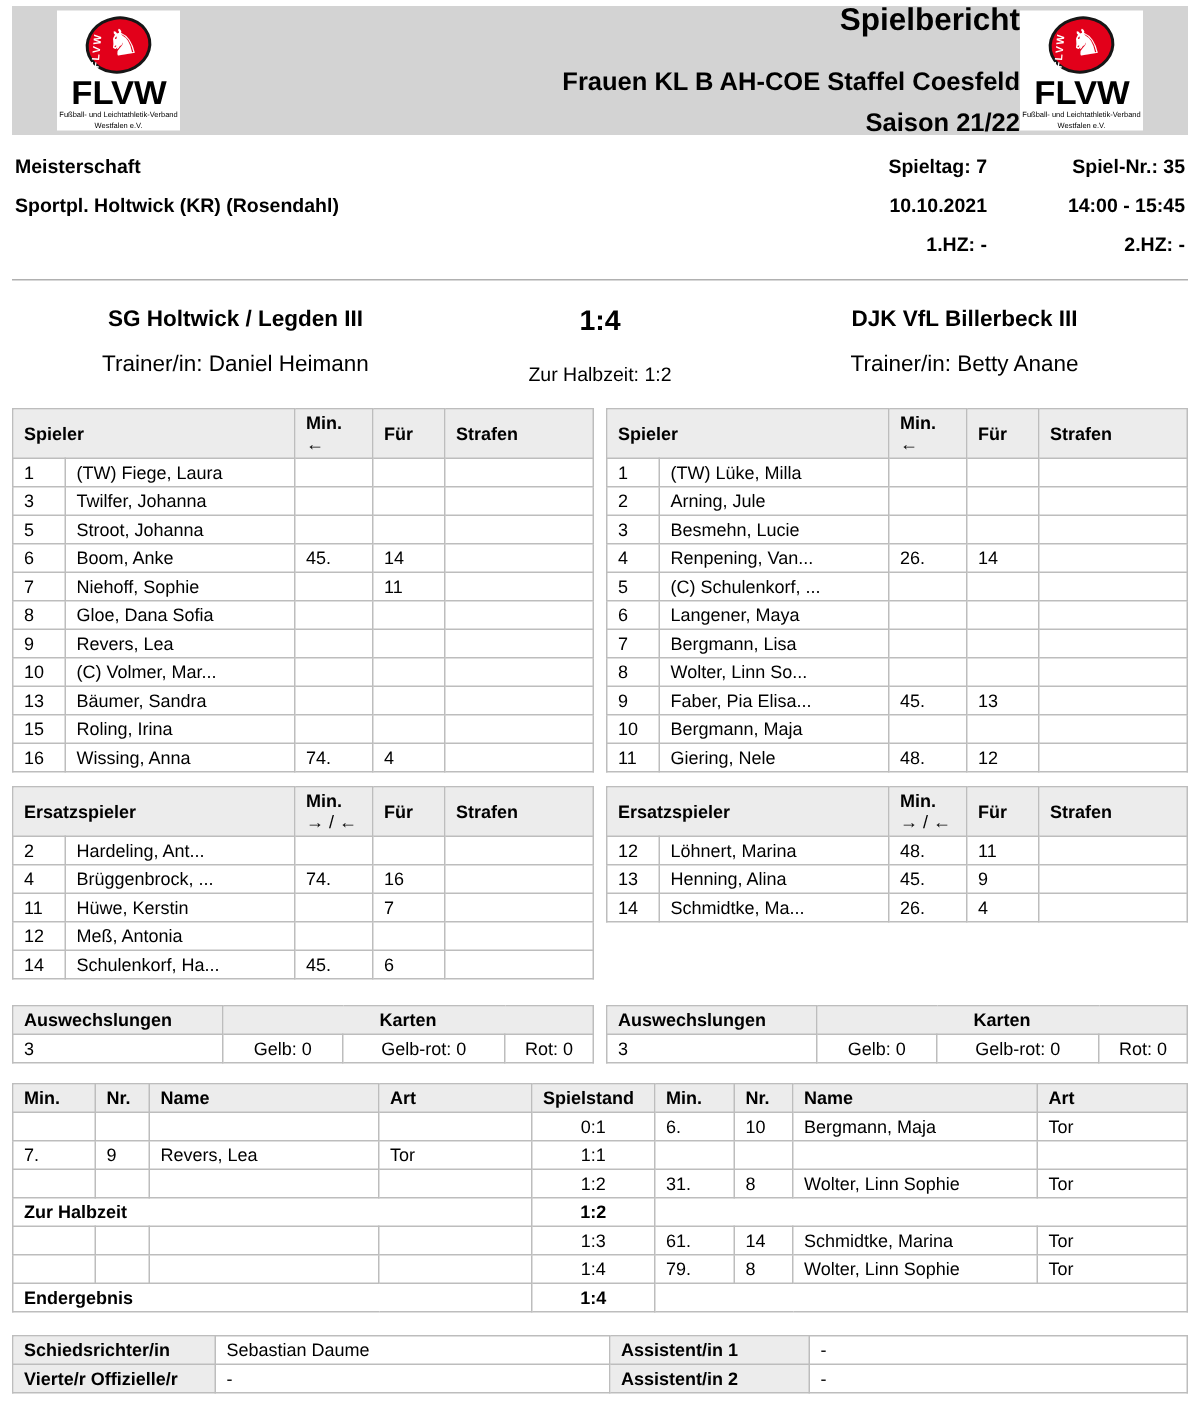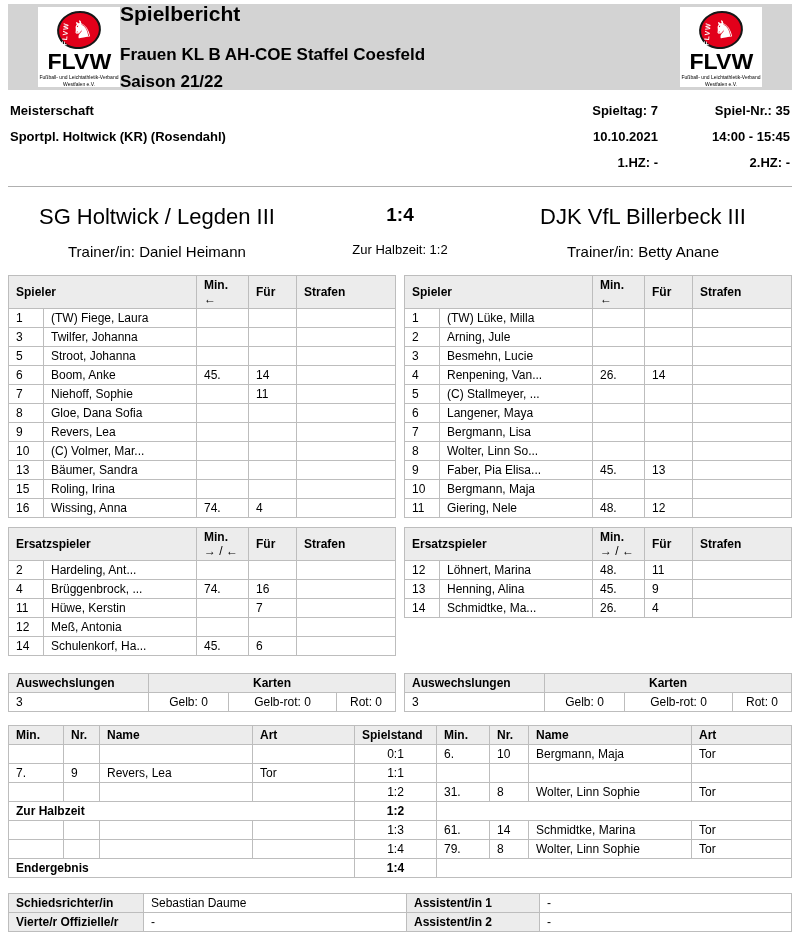--- a/index.html
+++ b/index.html
@@ -3,21 +3,21 @@
 <meta charset="utf-8">
 <style>
   * { box-sizing: border-box; }
   html,body { margin:0; padding:0; background:#fff; }
   body { width:800px; font-family:"Liberation Sans", sans-serif; color:#000; }
   .page { width:800px; height:945px; padding:4px 8px 6px; }
 
   
   .banner { background:#d3d3d3; height:86px; display:flex; align-items:center;
             justify-content:space-between; padding:0 30px; }
-  .banner-center { flex:1; text-align:left; }
+  .banner-center { flex:1; text-align:right; }
   .title { font-size:21px; font-weight:bold; }
   .subtitle { font-size:17px; font-weight:bold; margin-top:19px; }
   .season { font-size:17px; font-weight:bold; margin-top:7px; }
 
   .logo { width:82px; height:80px; background:#fff; display:flex; flex-direction:column;
           align-items:center; padding-top:3px; }
   .emblem { position:relative; width:50px; height:42px; }
   .emblem-oval { position:absolute; left:3px; top:1px; width:44px; height:38px;
                  background:#e2001a; border:2px solid #161616; border-radius:50%;
                  transform:rotate(-10deg); display:flex; align-items:center; justify-content:center; }
@@ -35,21 +35,21 @@
   .irow { display:flex; justify-content:flex-end; line-height:26px; }
   .irow .c-a { flex:1; text-align:right; }
   .irow .c-b { width:110px; text-align:right; }
   .irow .c-c { width:132px; text-align:right; }
   .sep { border:0; border-top:1px solid #b0b0b0; margin:0; }
 
   
   .teams { display:flex; text-align:center; padding:17px 0 15px; }
   .team-col { width:38%; }
   .mid-col { width:24%; }
-  .team-name { font-size:22px; font-weight:normal; }
+  .team-name { font-size:15px; font-weight:bold; }
   .score { font-size:19px; font-weight:bold; }
   .trainer { font-size:15px; margin-top:13px; }
   .halftime { font-size:13px; margin-top:16px; }
 
   
   table { border-collapse:collapse; font-size:12px; table-layout:fixed; }
   th, td { border:1px solid #bdbdbd; padding:2px 7px; text-align:left;
            overflow:hidden; white-space:nowrap; height:19px; }
   thead th { background:#ececec; font-weight:bold; }
   .center { text-align:center; }
@@ -287,21 +287,21 @@
           </tr>
           <tr>
             <td>4</td>
             <td>Renpening, Van...</td>
             <td>26.</td>
             <td>14</td>
             <td></td>
           </tr>
           <tr>
             <td>5</td>
-            <td>(C) Stallmeyer, ...</td>
+            <td>(C) Schulenkorf, ...</td>
             <td></td>
             <td></td>
             <td></td>
           </tr>
           <tr>
             <td>6</td>
             <td>Langener, Maya</td>
             <td></td>
             <td></td>
             <td></td>

